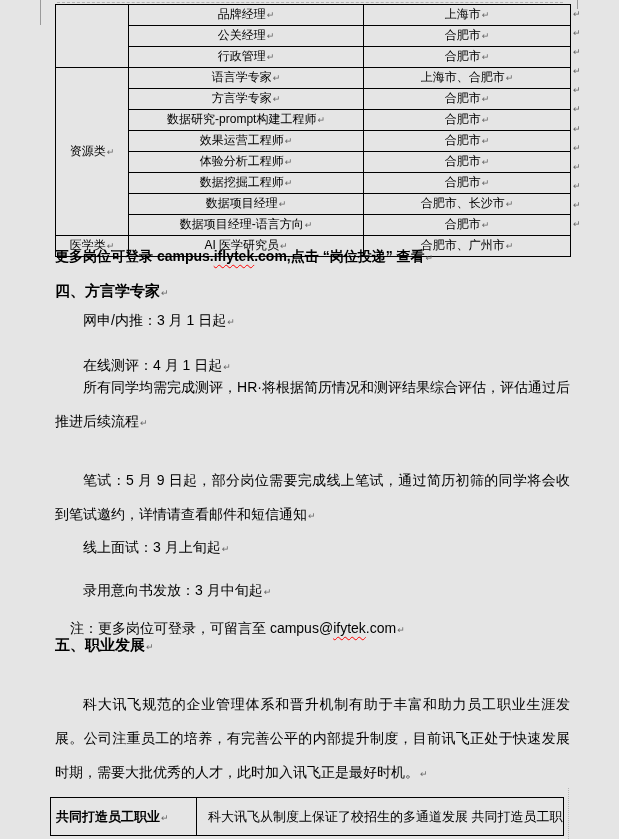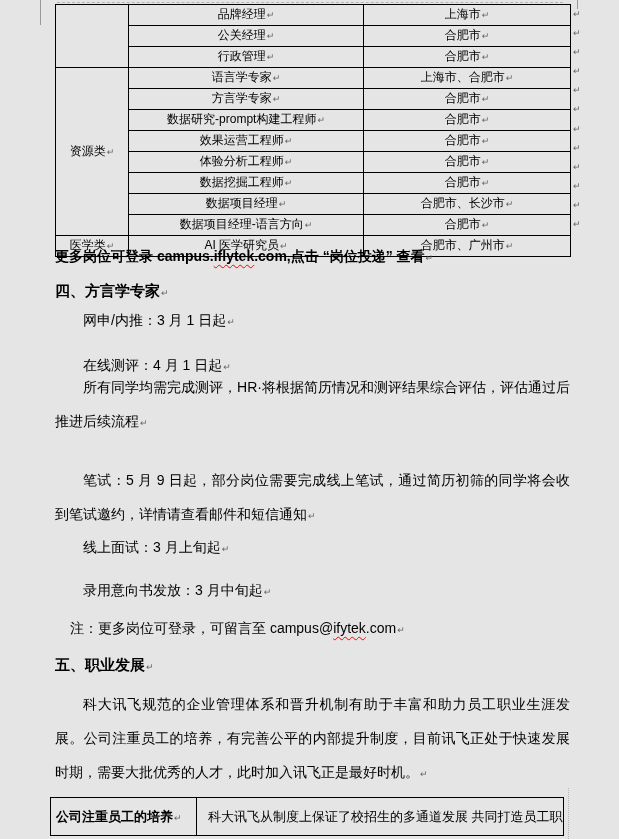--- a/index.html
+++ b/index.html
@@ -132,30 +132,30 @@
   <div id="blocks">
       <div class="block note" style="top: 239px;"><span>更多岗位可登录 campus.</span><span class="sq">iflytek</span><span>.com,点击 “岗位投递” 查看</span><span class="pmark">↵</span></div>
       <div class="block heading" style="top: 274px;"><span>四、方言学专家</span><span class="pmark">↵</span></div>
       <div class="block body indent2" style="top: 303px;"><span>网申/内推：3 月 1 日起</span><span class="pmark">↵</span></div>
       <div class="block body indent2" style="top: 348px;"><span>在线测评：4 月 1 日起</span><span class="pmark">↵</span></div>
       <div class="block body indent2" style="top: 370px;"><span>所有同学均需完成测评，HR·将根据简历情况和测评结果综合评估，评估通过后推进后续流程</span><span class="pmark">↵</span></div>
       <div class="block body indent2" style="top: 463px;"><span>笔试：5 月 9 日起，部分岗位需要完成线上笔试，通过简历初筛的同学将会收到笔试邀约，详情请查看邮件和短信通知</span><span class="pmark">↵</span></div>
       <div class="block body indent2" style="top: 530px;"><span>线上面试：3 月上旬起</span><span class="pmark">↵</span></div>
       <div class="block body indent2" style="top: 573px;"><span>录用意向书发放：3 月中旬起</span><span class="pmark">↵</span></div>
       <div class="block body indent1" style="top: 611px;"><span>注：更多岗位可登录，可留言至 campus@</span><span class="sq">ifytek</span><span>.com</span><span class="pmark">↵</span></div>
-      <div class="block heading" style="top: 648px;"><span>五、职业发展</span><span class="pmark">↵</span></div>
+      <div class="block heading" style="top: 628px;"><span>五、职业发展</span><span class="pmark">↵</span></div>
       <div class="block body indent2" style="top: 687px;"><span>科大讯飞规范的企业管理体系和晋升机制有助于丰富和助力员工职业生涯发展。公司注重员工的培养，有完善公平的内部提升制度，目前讯飞正处于快速发展时期，需要大批优秀的人才，此时加入讯飞正是最好时机。</span><span class="pmark">↵</span></div>
     </div>
 
   <table class="dev">
     <colgroup>
         <col style="width:146px">
         <col style="width:367px">
       </colgroup>
     <tbody>
       <tr>
-        <td class="dev-label"><span>公司注重员工的培养</span><span class="pmark">↵</span></td>
+        <td class="dev-label"><span>共同打造员工职业</span><span class="pmark">↵</span></td>
         <td class="dev-desc"><span>科大讯飞从制度上保证了校招生的多通道发展 共同打造员工职业</span></td>
       </tr>
     </tbody>
   </table>
 
 </div>
 
 </body></html>

